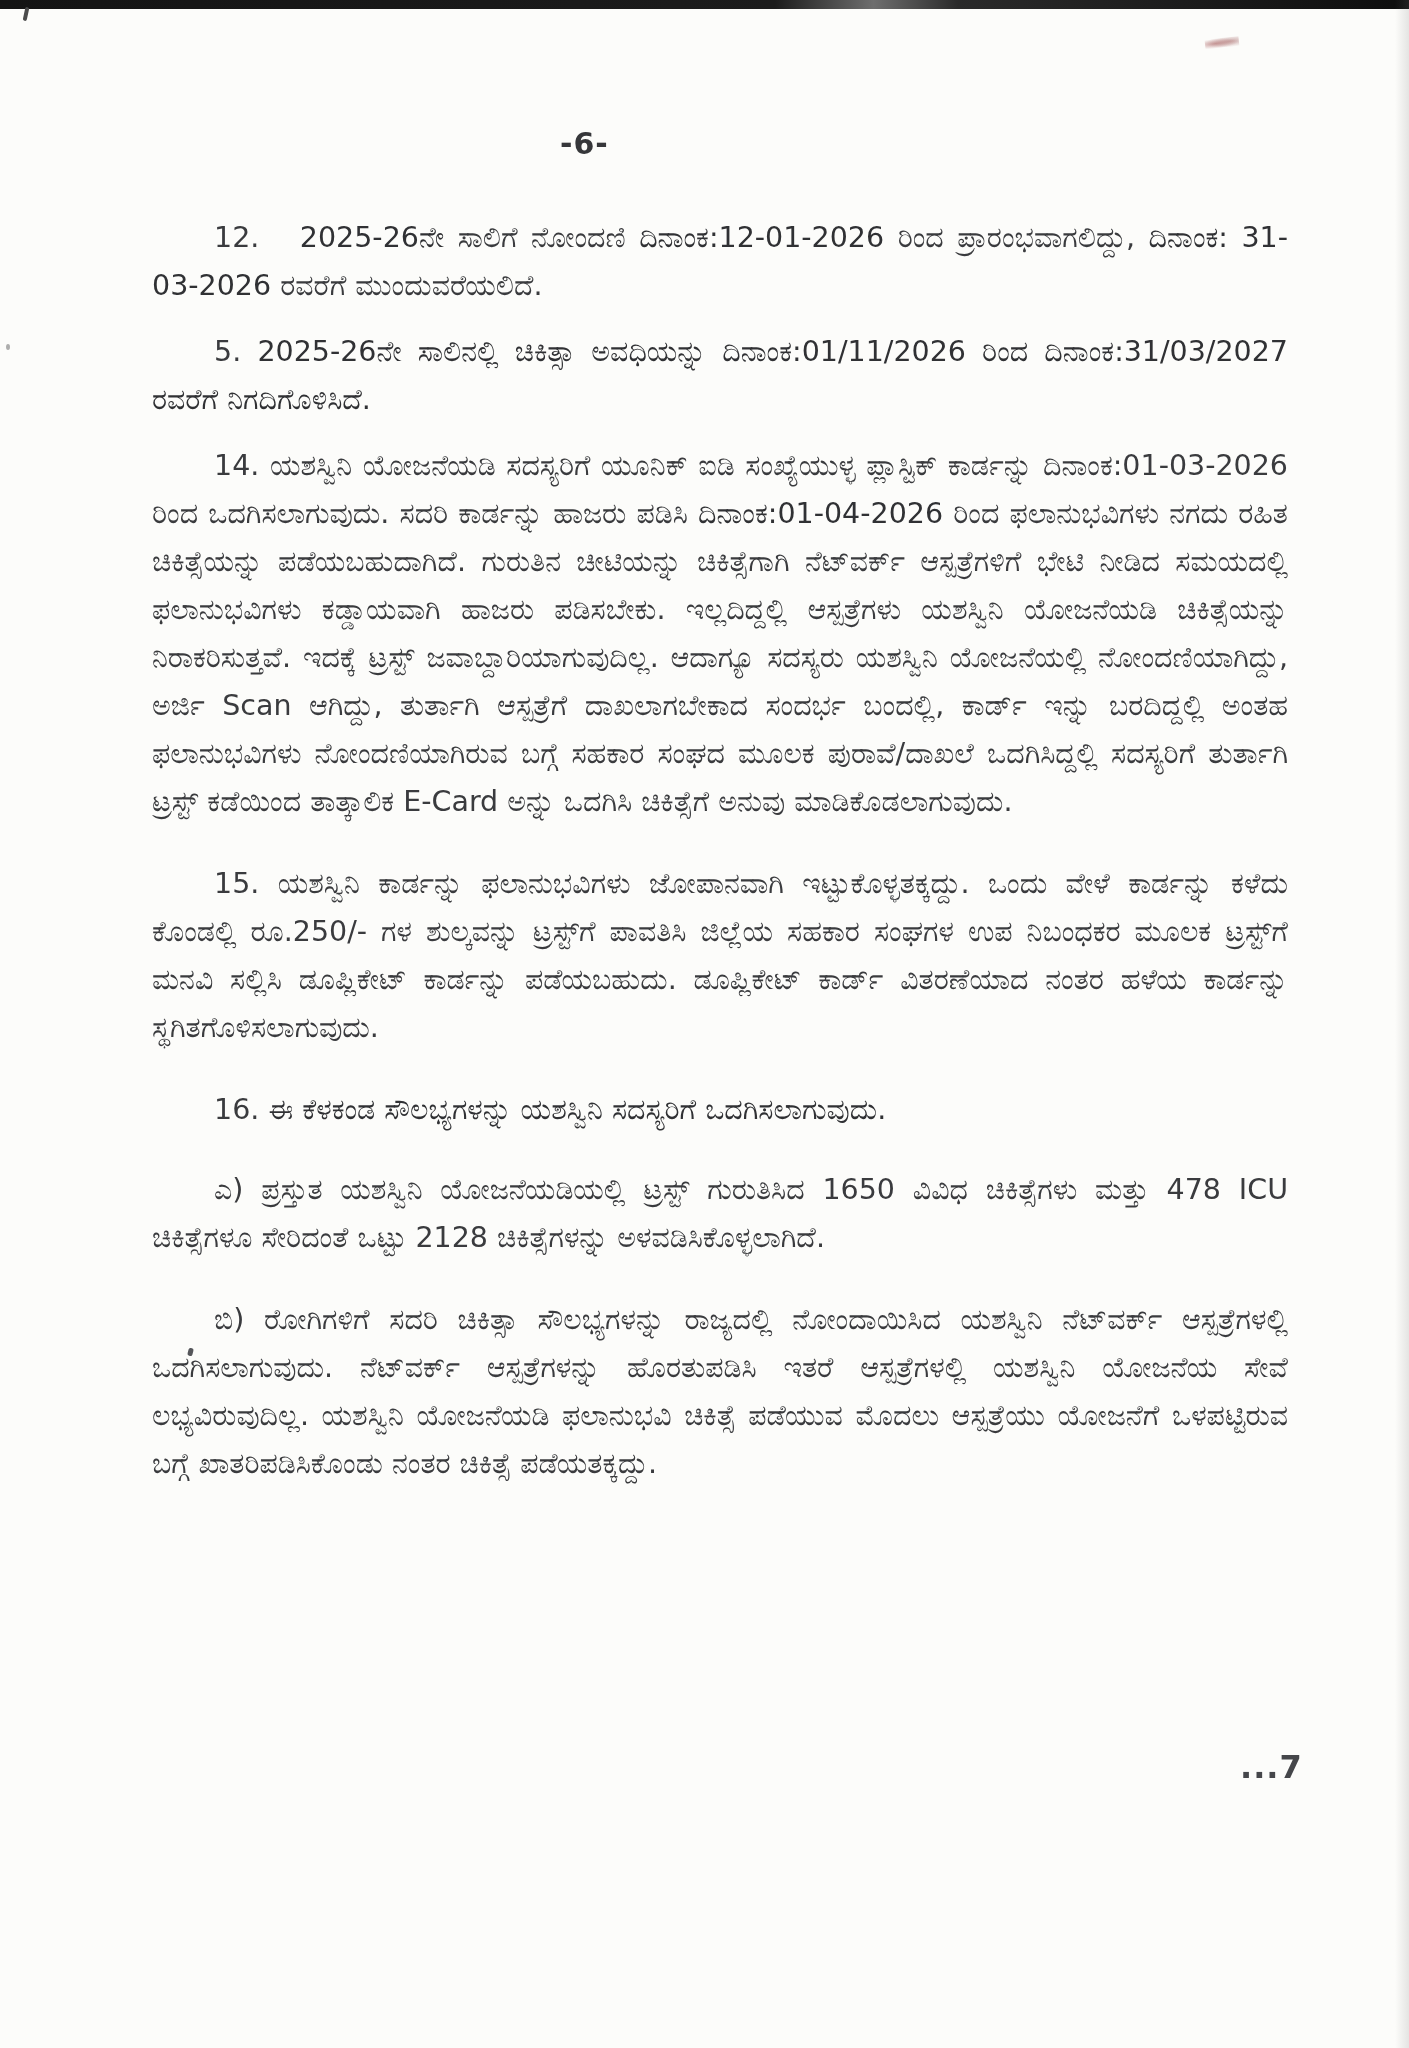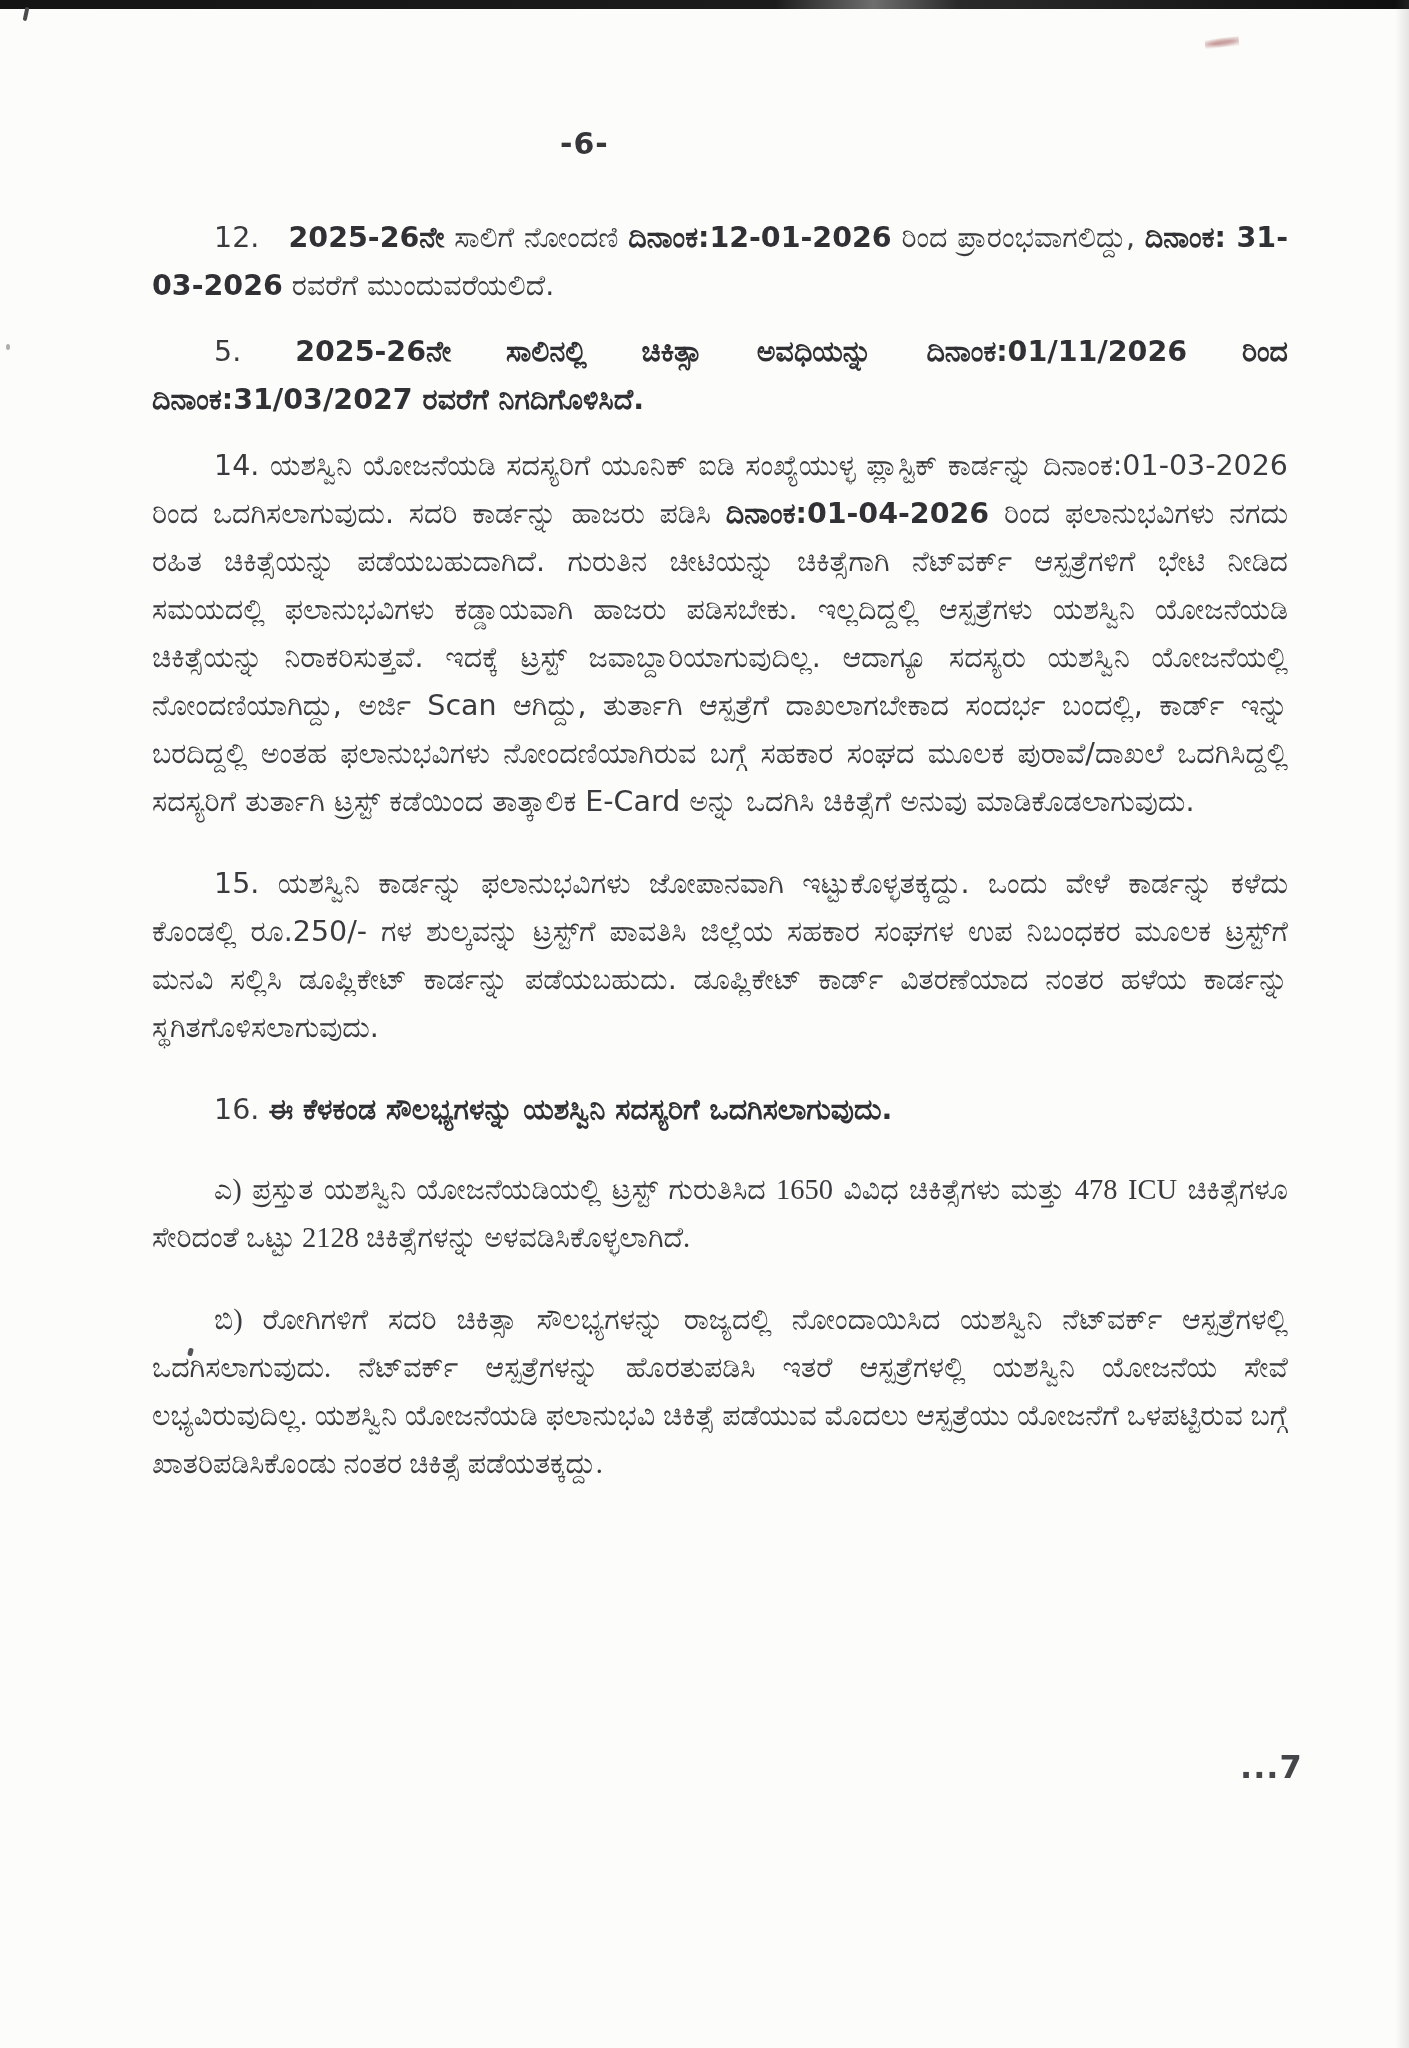--- a/index.html
+++ b/index.html
@@ -44,22 +44,22 @@
     font-size:30px;font-weight:bold;color:#36373a;letter-spacing:1px;
   }
   .text-col{
     position:absolute;left:152px;top:214px;width:1136px;
     font-size:28.5px;line-height:48px;
     text-align:justify;
   }
   .para{margin:0 0 18px 0;text-indent:62px;}
   .para.gap-lg{margin-bottom:34px;}
   .para.gap-xl{margin-bottom:32px;}
-  .sub{text-indent:62px;font-family:Liberation Serif, serif;}
-  .b{font-weight:bold;color:#303134;}
+  .sub{text-indent:62px;}
+  .b{font-weight:normal;color:#303134;}
   .heading{font-weight:normal;}
   .footer-num{
     position:absolute;top:1748px;left:1240px;
     font-size:32px;font-weight:bold;color:#45464a;letter-spacing:1px;
   }
 </style>
 </head>
 <body>
 
 <div class="page">

